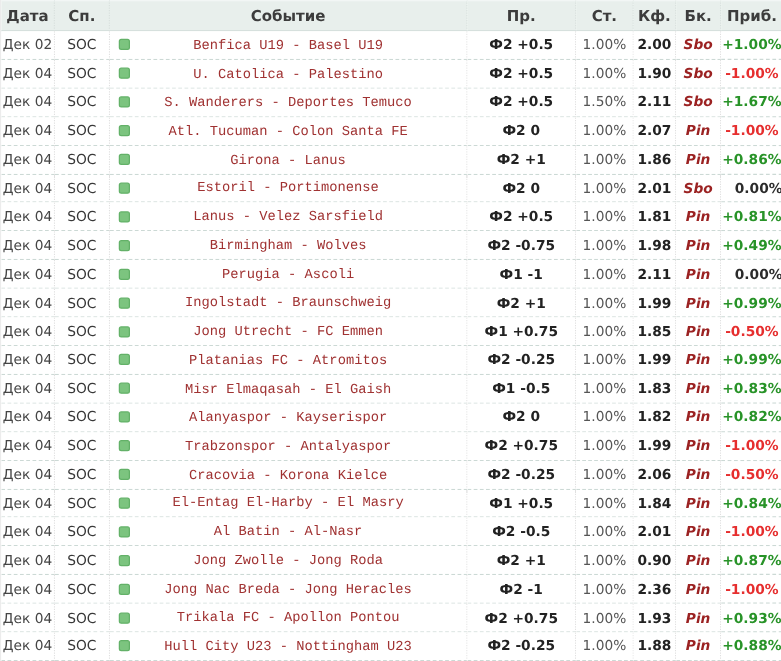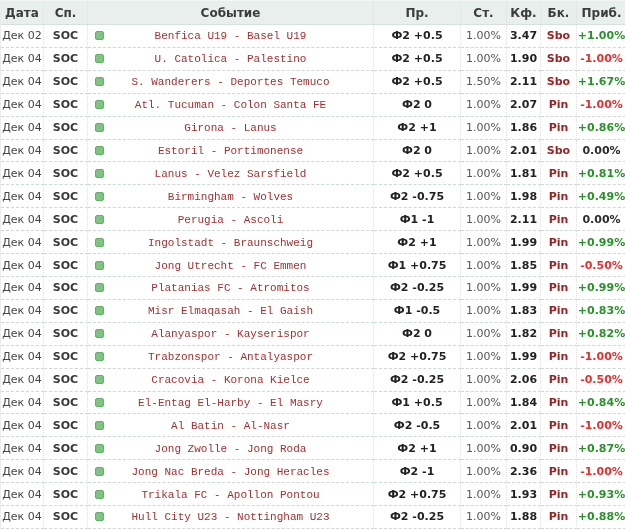--- a/index.html
+++ b/index.html
@@ -58,21 +58,21 @@
     border-bottom: 1px dashed #ccd9d5;
     border-right: 1px dotted #e0e0e0;
     padding: 0;
     white-space: nowrap;
     overflow: hidden;
     background: #fff;
   }
   tbody td:last-child { border-right: none; }
 
   td.cell-date  { color: #454545; }
-  td.cell-sport { color: #383838; font-weight: bold; }
+  td.cell-sport { color: #383838; font-weight: normal; }
   td.cell-event { position: relative; }
   .event-link {
     color: #a03232;
     text-decoration: none;
     cursor: pointer;
     font-family: Liberation Mono, monospace;
   }
   .pick-icon {
     position: absolute;
     left: 7px;
@@ -81,25 +81,25 @@
     width: 9px;
     height: 9px;
     box-sizing: border-box;
     background: #7cc47f;
     border: 1px solid #63b168;
     border-radius: 2px;
   }
   td.cell-pick  { color: #222; font-weight: bold; }
   td.cell-stake { color: #555; }
   td.cell-odds  { color: #222; font-weight: bold; }
-  td.cell-book  { color: #9b2222; font-weight: bold; cursor: pointer; }
+  td.cell-book  { color: #9b2222; font-weight: bold; cursor: pointer; font-style: italic; }
   td.cell-profit { font-weight: bold; }
   td.cell-profit.win  { color: #289328; }
   td.cell-profit.loss { color: #e62e2e; }
-  td.cell-profit.push { color: #2b2b2b; }
+  td.cell-profit.push { color: #2b2b2b; text-align: right; }
 </style>
 </head>
 <body>
 
 <div class="picks-wrap">
   <table class="picks">
     <colgroup>
       <col class="c-date">
         <col class="c-sport">
         <col class="c-event">
@@ -124,21 +124,21 @@
     <tbody id="rows">
   <tr>
     <td class="cell-date">Дек 02</td>
     <td class="cell-sport">SOC</td>
     <td class="cell-event">
       <span class="pick-icon"></span>
       <span class="event-link">Benfica U19 - Basel U19</span>
     </td>
     <td class="cell-pick">Ф2 +0.5</td>
     <td class="cell-stake">1.00%</td>
-    <td class="cell-odds">3.47</td>
+    <td class="cell-odds">2.00</td>
     <td class="cell-book">Sbo</td>
     <td class="cell-profit win">+1.00%</td>
   </tr>
 
   <tr>
     <td class="cell-date">Дек 04</td>
     <td class="cell-sport">SOC</td>
     <td class="cell-event">
       <span class="pick-icon"></span>
       <span class="event-link">U. Catolica - Palestino</span>

